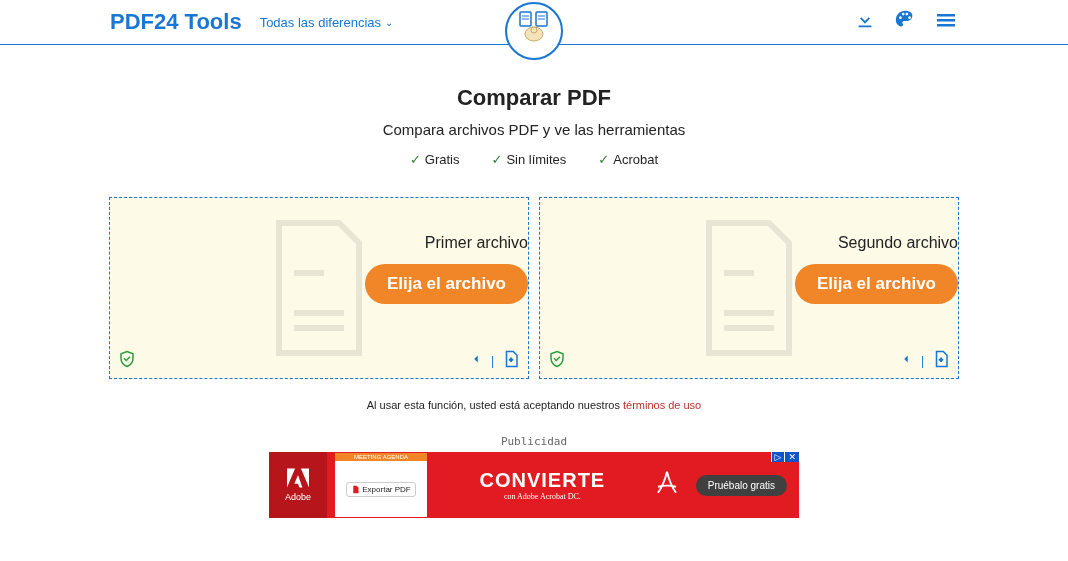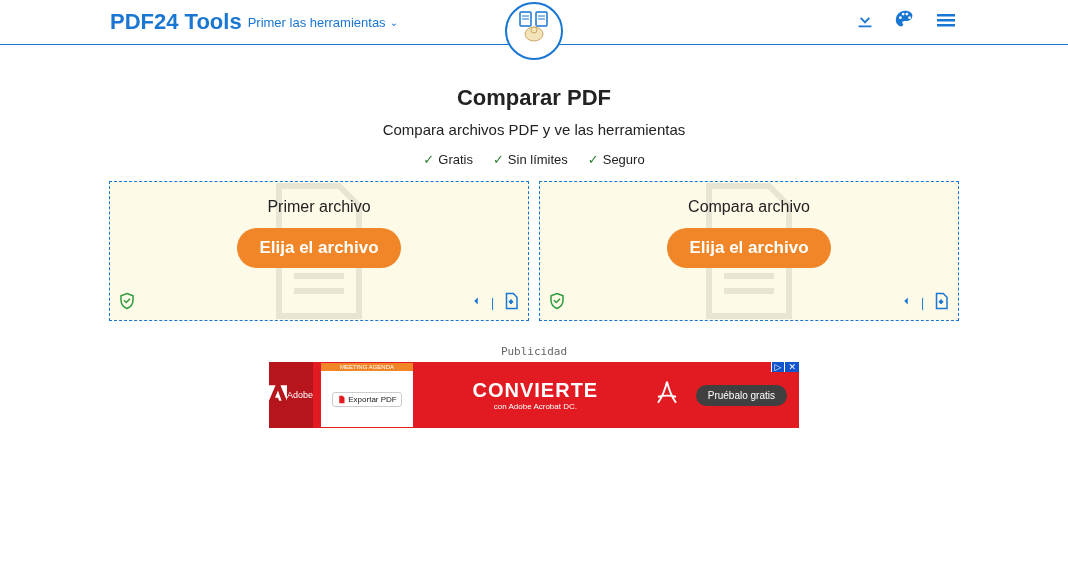--- a/index.html
+++ b/index.html
@@ -1,64 +1,64 @@
 <!DOCTYPE html>
 <html><head>
 <meta charset="utf-8">
 <style>
 * { margin: 0; padding: 0; box-sizing: border-box; }
 body { font-family: -apple-system, BlinkMacSystemFont, "Segoe UI", Arial, sans-serif; background: #fff; color: #222; }
 .header { display: flex; align-items: center; justify-content: space-between; padding: 8px 110px 8px 110px; border-bottom: 1px solid #1976d2; position: relative; }
-.header-left { display: flex; align-items: center; gap: 6px; text-align: right; }
+.header-left { display: flex; align-items: center; gap: 18px; text-align: right; }
 .logo { color: #1976d2; font-size: 22px; font-weight: 700; cursor: pointer; }
 .nav-link { color: #1976d2; font-size: 13px; cursor: pointer; display: flex; align-items: center; gap: 4px; }
 .chev { font-size: 10px; }
 .header-right { display: flex; align-items: center; gap: 18px; }
 .header-icon { color: #1976d2; cursor: pointer; }
 .center-badge { position: absolute; left: 50%; top: 2px; transform: translateX(-50%); width: 58px; height: 58px; border: 2px solid #1976d2; border-radius: 50%; background: #fff; display: flex; align-items: center; justify-content: center; }
 .badge-inner { font-size: 26px; }
 .main { max-width: 960px; margin: 0 auto; padding: 40px 20px 10px; text-align: center; }
 .title { font-size: 22px; font-weight: 700; margin-bottom: 10px; }
 .subtitle { font-size: 15px; margin-bottom: 14px; }
-.features { font-size: 13px; display: flex; justify-content: center; gap: 20px; margin-bottom: 14px; }
+.features { font-size: 13px; display: flex; justify-content: center; gap: 32px; margin-bottom: 30px; }
 .check { color: #2e7d32; margin-right: 4px; }
 .drop-area { display: flex; gap: 10px; margin: 0 auto 20px; justify-content: center; }
-.dropzone { flex: 1; max-width: 420px; height: 140px; border: 1.5px dashed #1976d2; background: #fdfae8; position: relative; display: flex; flex-direction: column; align-items: center; justify-content: flex-start; padding-top: 16px; }
+.dropzone { flex: 1; max-width: 420px; height: 182px; border: 1.5px dashed #1976d2; background: #fdfae8; position: relative; display: flex; flex-direction: column; align-items: flex-end; justify-content: flex-start; padding-top: 36px; }
 .dz-title { font-size: 16px; margin-bottom: 12px; z-index: 2; }
 .choose-btn { background: #f08628; color: #fff; border: none; border-radius: 20px; padding: 10px 22px; font-size: 17px; font-weight: 700; cursor: pointer; z-index: 2; }
 .dz-bg { position: absolute; top: 50%; left: 50%; transform: translate(-50%, -50%); opacity: 0.08; }
 .dz-footer { position: absolute; bottom: 6px; left: 0; right: 0; display: flex; justify-content: space-between; align-items: center; padding: 0 8px; }
 .dz-footer-right { display: flex; align-items: center; gap: 8px; }
 .dz-icon { cursor: pointer; }
 .sep { color: #1976d2; font-size: 12px; }
 .terms { font-size: 11px; margin: 16px 0 20px; }
 .terms-link { color: #b7312a; cursor: pointer; }
 .ad-label { font-family: monospace; font-size: 11px; color: #666; margin-bottom: 4px; margin-top: 24px; }
 .ad-banner { width: 530px; height: 66px; margin: 0 auto; background: #e21b22; display: flex; align-items: center; position: relative; cursor: pointer; }
-.ad-adobe { width: 44px; height: 66px; background: #b5151b; display: flex; flex-direction: row; align-items: center; justify-content: center; color: #fff; font-size: 9px; }
+.ad-adobe { width: 58px; height: 66px; background: #b5151b; display: flex; flex-direction: column; align-items: center; justify-content: center; color: #fff; font-size: 9px; }
 .ad-adobe svg { margin-bottom: 4px; }
 .ad-doc { width: 92px; height: 64px; background: #fff; margin-left: 8px; display: flex; flex-direction: column; align-items: center; justify-content: center; font-size: 7px; position: relative; }
 .ad-doc-top { width: 100%; background: #f08628; color: #fff; font-size: 6px; padding: 1px 3px; position: absolute; top: 0; }
 .ad-export { background: #fff; border: 1px solid #ccc; border-radius: 3px; padding: 2px 4px; font-size: 8px; display: flex; align-items: center; gap: 2px; margin-top: 8px; }
 .ad-text { flex: 1; color: #fff; padding-left: 20px; }
 .ad-title { font-size: 20px; font-weight: 900; letter-spacing: 1px; }
-.ad-sub { font-size: 8px; }
+.ad-sub { font-size: 8px; font-family: Liberation Serif, serif; }
 .ad-acrobat { margin: 0 14px; }
 .ad-cta { background: #404040; color: #fff; border-radius: 14px; padding: 5px 12px; font-size: 10px; margin-right: 12px; }
 .ad-corner { position: absolute; top: 0; right: 0; display: flex; }
 .ad-corner span { background: #15c; color: #fff; font-size: 9px; padding: 0 3px; border-left: 1px solid #fff; cursor: pointer; }
 </style>
 </head>
 <body>
 
 <div class="header">
   <div class="header-left">
     <div class="logo">PDF24 Tools</div>
     <div class="nav-link">
-      <span>Primer las herramientas</span>
+      <span>Todas las diferencias</span>
       <span class="chev">⌄</span>
     </div>
   </div>
   <div class="center-badge">
     <span class="badge-inner">
       <svg width="40" height="40" viewBox="0 0 40 40">
         <rect x="6" y="4" width="11" height="14" rx="1" fill="none" stroke="#1976d2" stroke-width="1.5"></rect>
         <rect x="22" y="4" width="11" height="14" rx="1" fill="none" stroke="#1976d2" stroke-width="1.5"></rect>
         <line x1="8" y1="8" x2="15" y2="8" stroke="#1976d2" stroke-width="1"></line>
         <line x1="8" y1="11" x2="15" y2="11" stroke="#1976d2" stroke-width="1"></line>
@@ -87,21 +87,21 @@
     </span>
   </div>
 </div>
 
 <div class="main">
   <h1 class="title">Comparar PDF</h1>
   <p class="subtitle">Compara archivos PDF y ve las herramientas</p>
   <div class="features">
     <span><span class="check">✓</span><span>Gratis</span></span>
     <span><span class="check">✓</span><span>Sin límites</span></span>
-    <span><span class="check">✓</span><span>Seguro</span></span>
+    <span><span class="check">✓</span><span>Acrobat</span></span>
   </div>
 
   <div class="drop-area">
     <div class="dropzone">
       <svg class="dz-bg" width="110" height="140" viewBox="0 0 110 140">
         <path d="M15 5 h60 l20 20 v110 h-80 z" fill="none" stroke="#000" stroke-width="6"></path>
         <line x1="30" y1="55" x2="60" y2="55" stroke="#000" stroke-width="6"></line>
         <line x1="30" y1="95" x2="80" y2="95" stroke="#000" stroke-width="6"></line>
         <line x1="30" y1="110" x2="80" y2="110" stroke="#000" stroke-width="6"></line>
       </svg>
@@ -131,21 +131,21 @@
       </div>
     </div>
 
     <div class="dropzone">
       <svg class="dz-bg" width="110" height="140" viewBox="0 0 110 140">
         <path d="M15 5 h60 l20 20 v110 h-80 z" fill="none" stroke="#000" stroke-width="6"></path>
         <line x1="30" y1="55" x2="60" y2="55" stroke="#000" stroke-width="6"></line>
         <line x1="30" y1="95" x2="80" y2="95" stroke="#000" stroke-width="6"></line>
         <line x1="30" y1="110" x2="80" y2="110" stroke="#000" stroke-width="6"></line>
       </svg>
-      <div class="dz-title">Compara archivo</div>
+      <div class="dz-title">Segundo archivo</div>
       <button class="choose-btn">Elija el archivo</button>
       <div class="dz-footer">
         <span class="dz-icon">
           <svg width="18" height="18" viewBox="0 0 24 24" fill="none" stroke="#2e9b3f" stroke-width="2">
               <path d="M12 2l8 3v6c0 5-3.5 9-8 11-4.5-2-8-6-8-11V5l8-3z"></path>
               <path d="M8 11l3 3 5-5"></path>
             </svg>
         </span>
         <div class="dz-footer-right">
           <span class="dz-icon">
@@ -158,20 +158,23 @@
             <svg width="18" height="18" viewBox="0 0 24 24" fill="none" stroke="#1976d2" stroke-width="2">
                 <path d="M6 2h9l5 5v15H6z"></path>
                 <path d="M12 10v6M9 13h6" stroke-width="2.5"></path>
               </svg>
           </span>
         </div>
       </div>
     </div>
   </div>
 
+  <p class="terms">
+    <span>Al usar esta función, usted está aceptando nuestros </span><span class="terms-link">términos de uso</span>
+  </p>
 
   <div class="ad-label">Publicidad</div>
   <div class="ad-banner">
     <div class="ad-adobe">
       <svg width="22" height="20" viewBox="0 0 30 26" fill="#fff">
           <path d="M0 0h11L0 26V0zm19 0h11v26L19 0zm-4 9l6 17h-4l-2-5h-5l5-12z"></path>
         </svg>
       <span>Adobe</span>
     </div>
     <div class="ad-doc">

